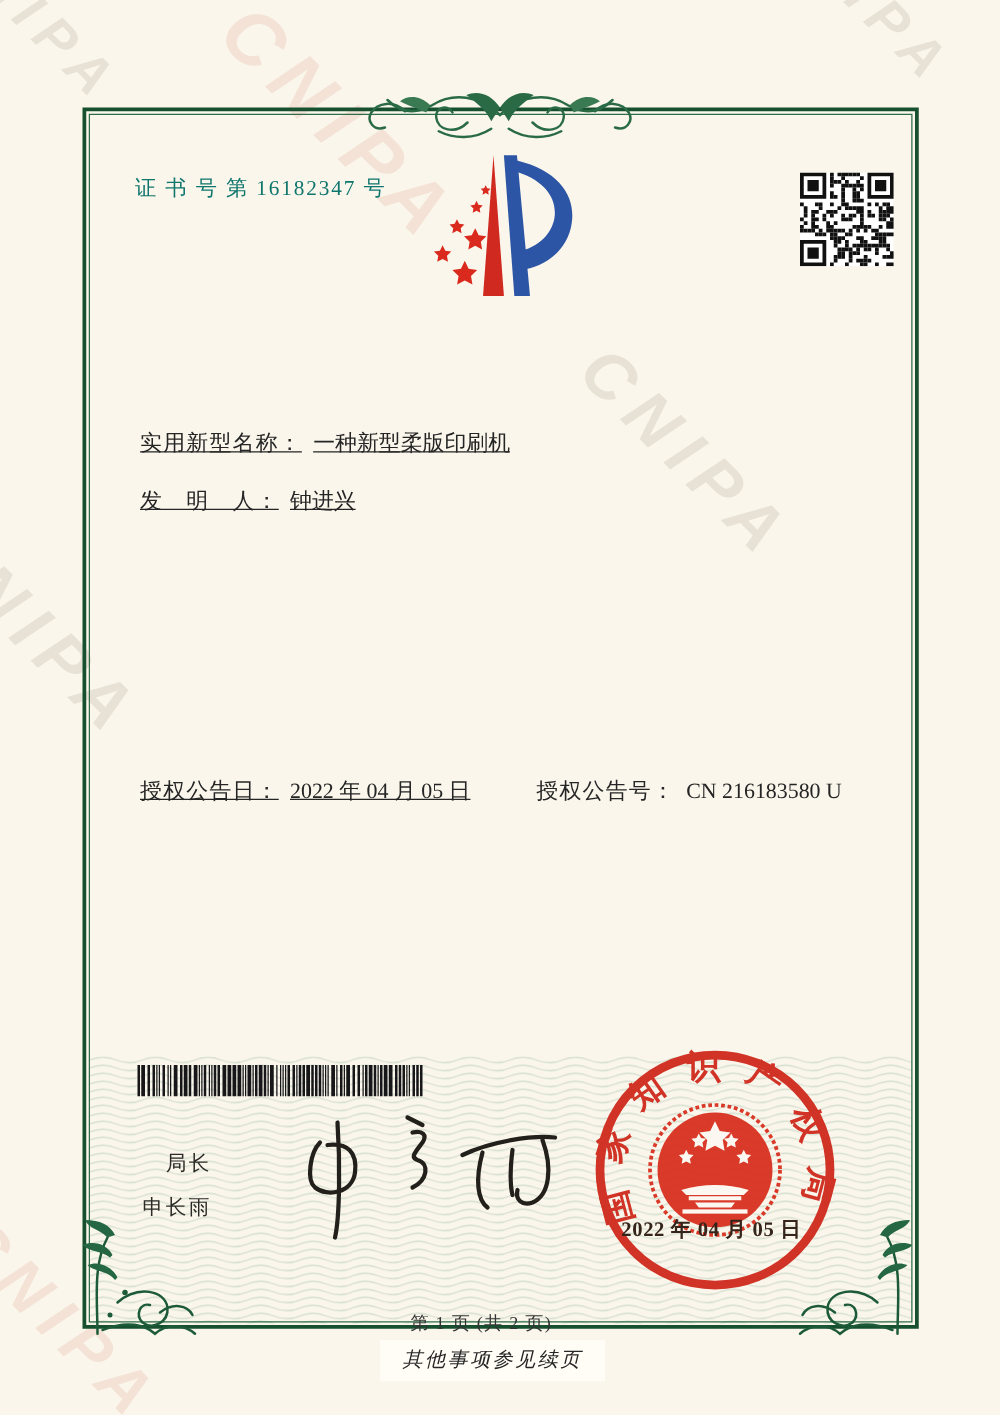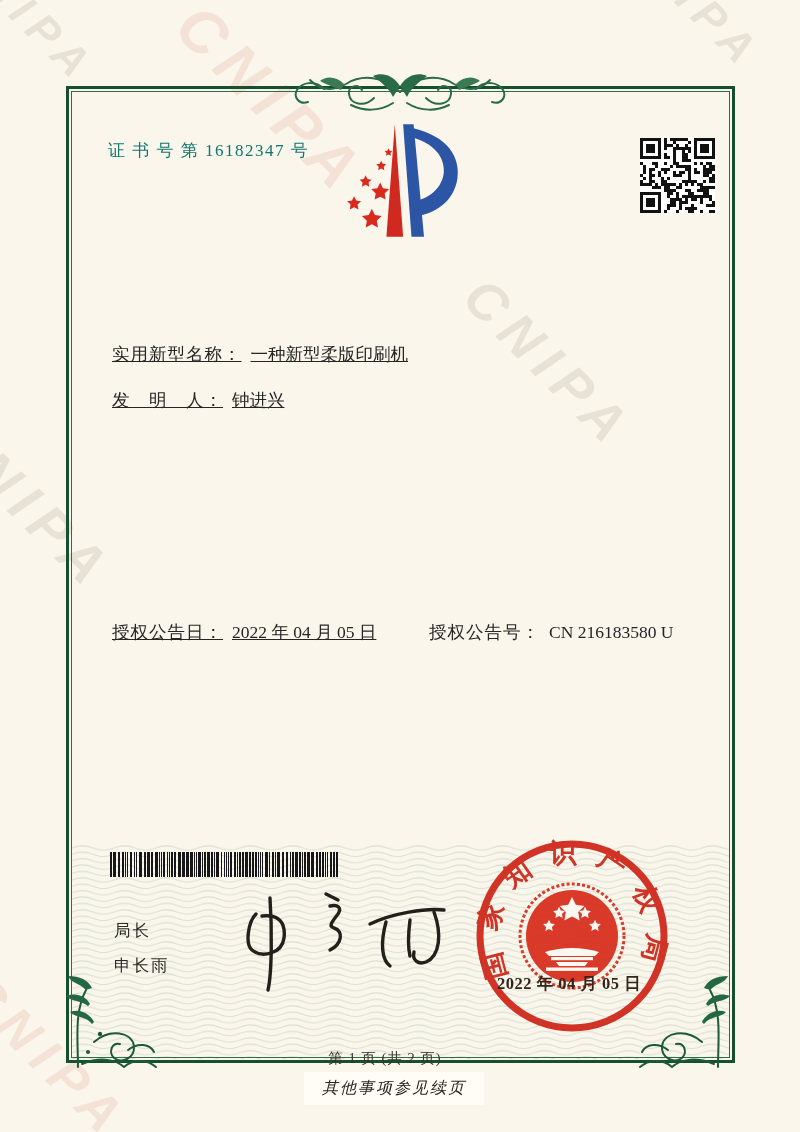--- a/index.html
+++ b/index.html
@@ -28,21 +28,21 @@
   .row{position:absolute;left:112px;font-size:17.5px;color:#252525;white-space:nowrap;z-index:3;text-decoration:underline;}
   .row .label{letter-spacing:1px;}
   .row .value{margin-left:9px;}
   .row .group2{position:absolute;left:293px;top:0;white-space:nowrap;margin-left:24px;}
   .paragraphs{position:absolute;left:112px;top:652px;width:582px;font-size:16.5px;
               line-height:27.5px;font-style:italic;color:#1f1f1f;text-align:justify;z-index:3;}
   .paragraphs p{margin:0;text-indent:2em;}
   .barcode{position:absolute;left:110px;top:852px;width:240px;height:25px;display:flex;
            align-items:stretch;z-index:3;}
   .officer{position:absolute;left:114px;top:913px;font-size:16.5px;letter-spacing:2px;
-           color:#2c2a26;line-height:35px;z-index:4;}
+           color:#2c2a26;line-height:35px;z-index:4;text-align:right;}
   .signature-svg{position:absolute;left:228px;top:888px;z-index:4;}
   .seal-svg{position:absolute;left:472px;top:836px;z-index:4;opacity:.95;}
   .seal-date{position:absolute;left:497px;top:973px;width:175px;font-size:16.5px;
              color:#35241a;letter-spacing:.5px;font-weight:bold;z-index:5;white-space:nowrap;}
   .page-info{position:absolute;left:0;width:770px;top:1033px;text-align:center;
              font-size:14.5px;letter-spacing:1px;color:#333;z-index:3;margin-top:16px;}
   .footer-note{position:absolute;left:0;width:788px;top:1072px;text-align:center;z-index:3;}
   .footer-note span{display:inline-block;background:#fffdf5;padding:6px 18px;font-size:16px;
              font-style:italic;color:#262626;letter-spacing:2px;}
 </style>

